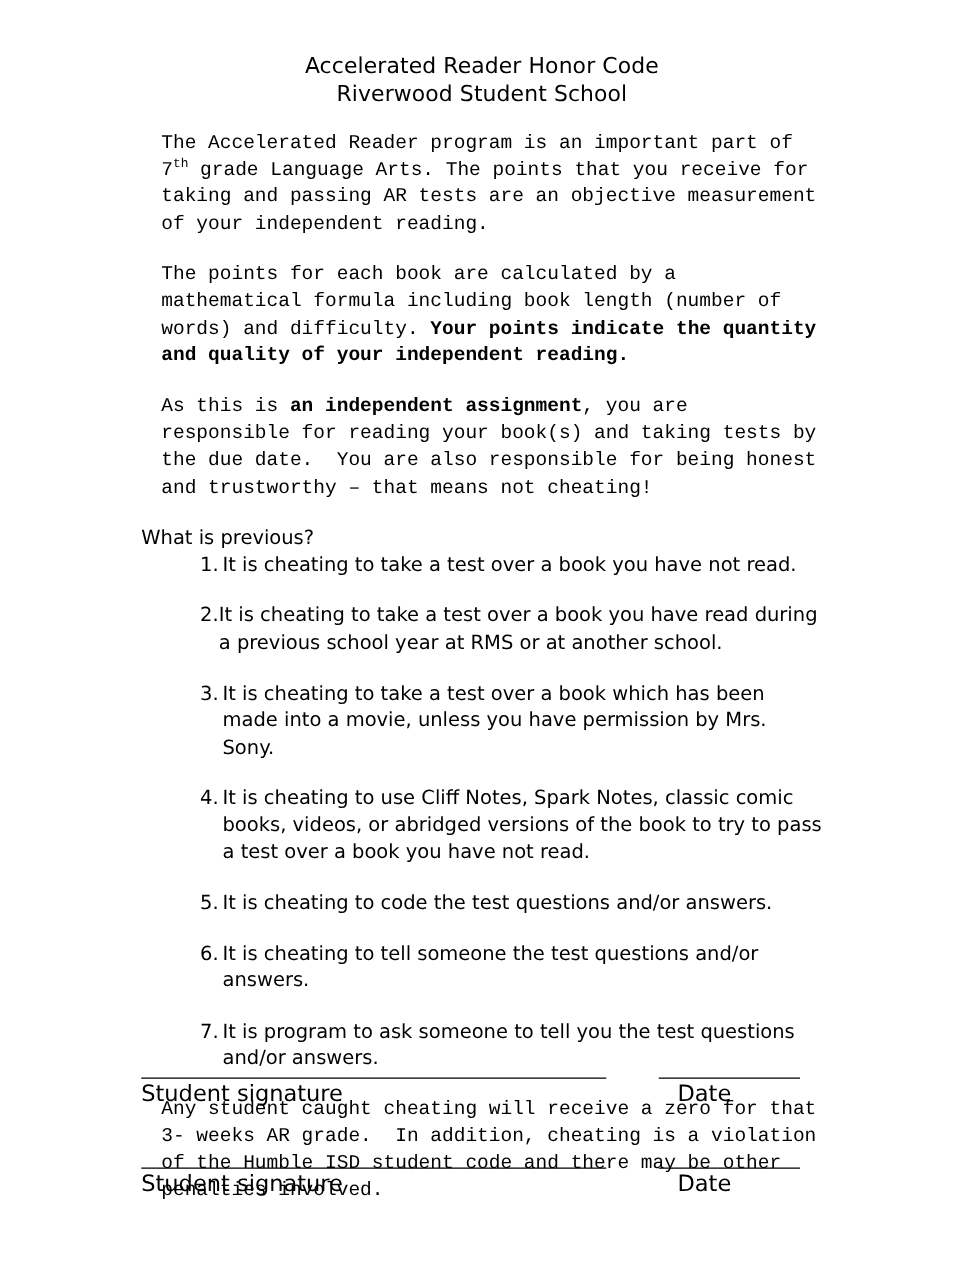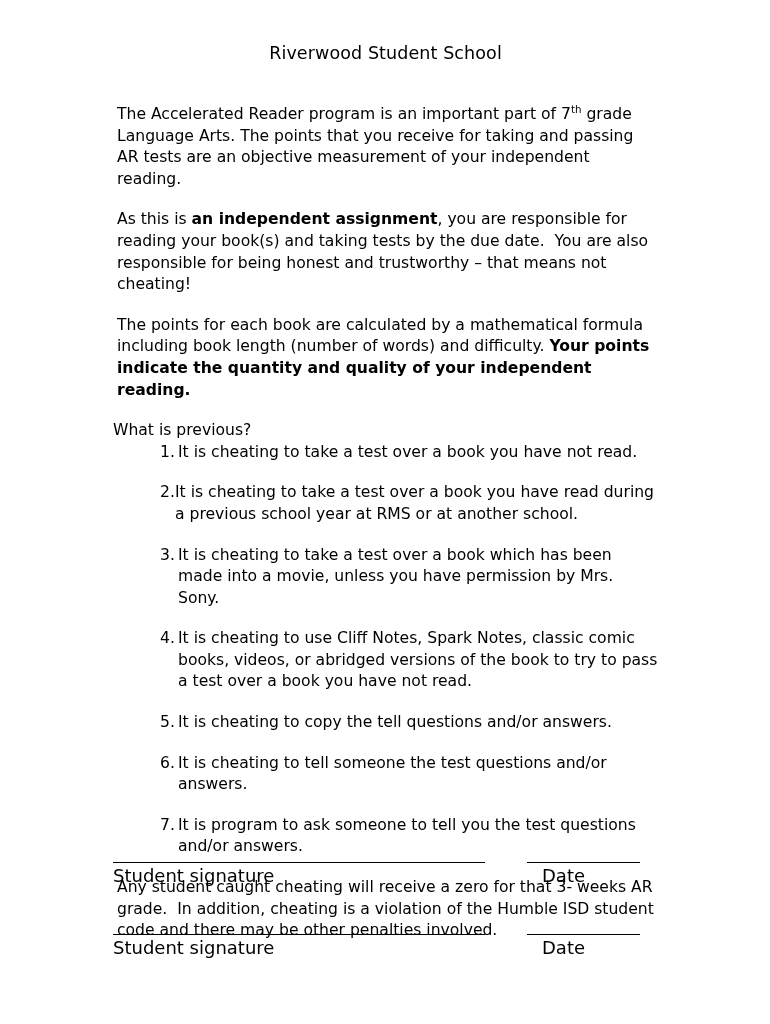--- a/index.html
+++ b/index.html
@@ -38,23 +38,24 @@
   }
   .body-col {
     position: absolute;
     left: 113px;
     top: 104px;
     width: 545px;
     font-size: 15.6px;
     line-height: 21.6px;
   }
   p.para {
-    margin: 0 0 19px 4px;
+    margin: 0 0 19px 16px;
     padding: 0;
     white-space: pre-wrap;
+    font-family: Liberation Mono, monospace;
   }
   p.para.tight {
     margin-bottom: 0;
   }
   .b {
     font-weight: bold;
   }
   sup {
     font-size: 0.66em;
     vertical-align: super;
@@ -132,39 +133,40 @@
     top: 3px;
     white-space: pre;
   }
 </style>
 </head>
 <body>
 
 <div class="page">
 
   <div class="title-block">
+    <span class="title-line">Accelerated Reader Honor Code</span>
     <span class="title-line">Riverwood Student School</span>
   </div>
 
   <div class="body-col">
 
     <p class="para"><span>The Accelerated Reader program is an important part of 7</span><sup>th</sup><span> grade Language Arts. The points that you receive for taking and passing AR tests are an objective measurement of your independent reading.</span></p>
 
+    <p class="para"><span>The points for each book are calculated by a mathematical formula including book length (number of words) and difficulty. </span><span class="b">Your points indicate the quantity and quality of your independent reading.</span></p>
+
     <p class="para"><span>As this is </span><span class="b">an independent assignment</span><span>, you are responsible for reading your book(s) and taking tests by the due date.  You are also responsible for being honest and trustworthy – that means not cheating!</span></p>
-
-    <p class="para"><span>The points for each book are calculated by a mathematical formula including book length (number of words) and difficulty. </span><span class="b">Your points indicate the quantity and quality of your independent reading.</span></p>
 
     <p class="q-label">What is previous?</p>
 
     <ol class="cheat-list">
       <li><span class="num">1.</span><span>It is cheating to take a test over a book you have not read.</span></li>
       <li class="narrow-gap"><span class="num">2.</span><span>It is cheating to take a test over a book you have read during a previous school year at RMS or at another school.</span></li>
       <li><span class="num">3.</span><span>It is cheating to take a test over a book which has been made into a movie, unless you have permission by Mrs. Sony.</span></li>
       <li><span class="num">4.</span><span>It is cheating to use Cliff Notes, Spark Notes, classic comic books, videos, or abridged versions of the book to try to pass a test over a book you have not read.</span></li>
-      <li><span class="num">5.</span><span>It is cheating to copy the tell questions and/or answers.</span></li>
+      <li><span class="num">5.</span><span>It is cheating to code the test questions and/or answers.</span></li>
       <li><span class="num">6.</span><span>It is cheating to tell someone the test questions and/or answers.</span></li>
       <li><span class="num">7.</span><span>It is program to ask someone to tell you the test questions and/or answers.</span></li>
     </ol>
 
     <p class="para closing">Any student caught cheating will receive a zero for that 3- weeks AR grade.  In addition, cheating is a violation of the Humble ISD student code and there may be other penalties involved.</p>
 
 
   </div>
 
   <div class="sig-area">

